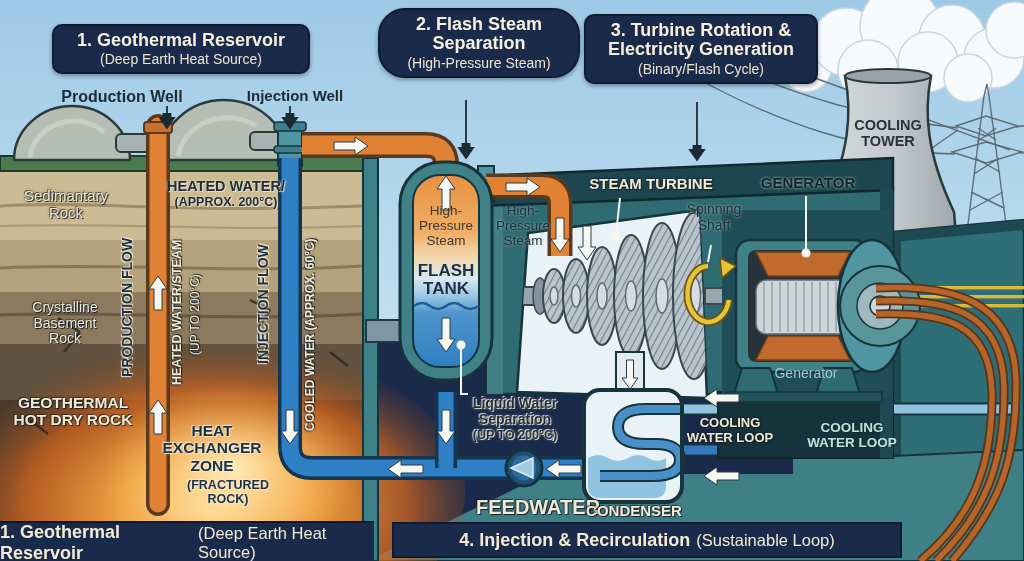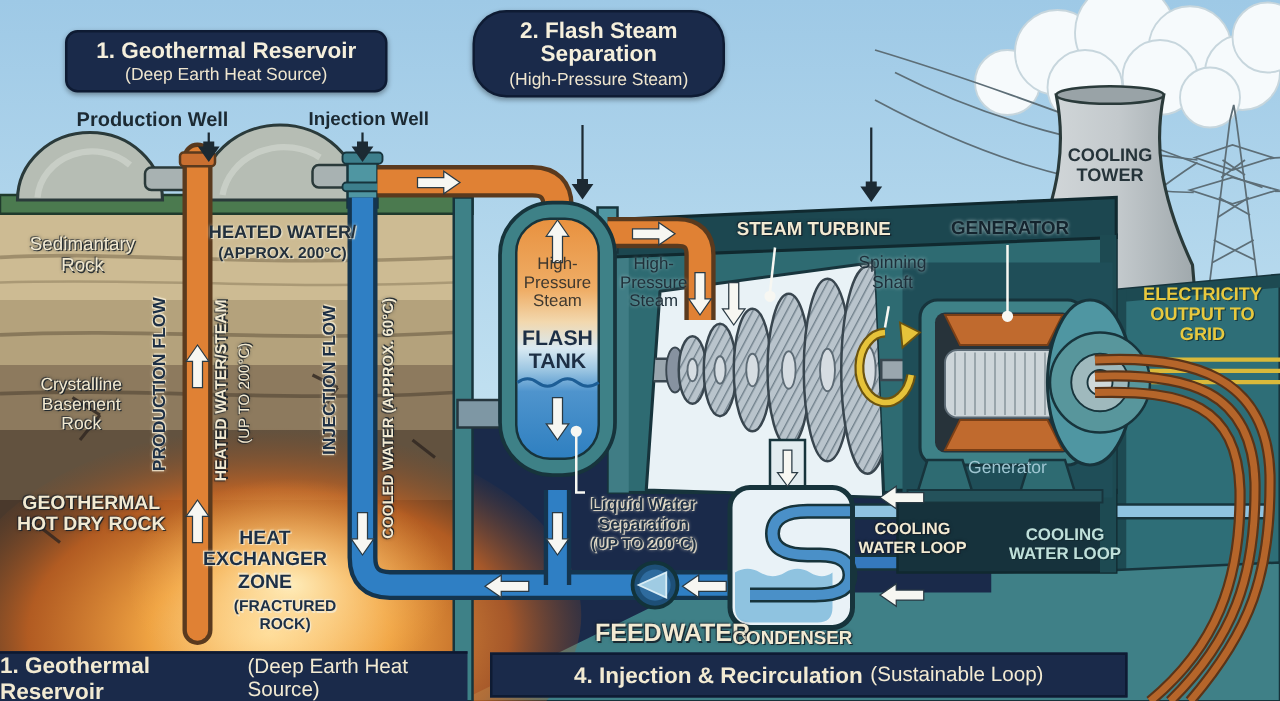--- a/index.html
+++ b/index.html
@@ -314,20 +314,25 @@
 
 <div class="bx" style="left:52px;top:24px;width:242px;">
   <div class="t">1. Geothermal Reservoir</div>
   <div class="s">(Deep Earth Heat Source)</div>
 </div>
 <div class="bx" style="left:378px;top:8px;width:186px;border-radius:27px;">
   <div class="t pre">2. Flash Steam
 Separation</div>
   <div class="s">(High-Pressure Steam)</div>
 </div>
+<div class="bx" style="left:584px;top:14px;width:218px;">
+  <div class="t pre">3. Turbine Rotation &amp;
+Electricity Generation</div>
+  <div class="s">(Binary/Flash Cycle)</div>
+</div>
 
 <div class="lbl plain" style="left:46px;top:88px;width:152px;font-size:16px;font-weight:600;">Production Well</div>
 <div class="lbl plain" style="left:240px;top:88px;width:110px;font-size:15px;font-weight:600;">Injection Well</div>
 
 <div class="lbl cream" style="left:16px;top:188px;width:100px;font-size:15px;">Sedimantary
 Rock</div>
 <div class="lbl cream" style="left:18px;top:300px;width:94px;font-size:14px;">Crystalline
 Basement
 Rock</div>
 <div class="lbl cream" style="left:6px;top:394px;width:134px;font-size:15.5px;font-weight:bold;">GEOTHERMAL
@@ -359,23 +364,20 @@
 <div class="lbl navytxt" style="left:458px;top:396px;width:114px;font-size:14px;font-weight:600;">Liquid Water
 Separation</div>
 <div class="lbl navytxt" style="left:458px;top:428px;width:114px;font-size:12.5px;font-weight:600;">(UP TO 200°C)</div>
 
 <div class="lbl cream" style="left:588px;top:176px;width:126px;font-size:15px;font-weight:bold;">STEAM TURBINE</div>
 <div class="lbl" style="left:676px;top:202px;width:76px;font-size:14px;color:#1e2f3a;text-shadow:0 0 3px rgba(220,235,235,.7);">Spinning
 Shaft</div>
 <div class="lbl" style="left:758px;top:175px;width:100px;font-size:15px;font-weight:bold;color:#14242e;text-shadow:0 0 3px rgba(220,235,235,.8);">GENERATOR</div>
 <div class="lbl" style="left:766px;top:366px;width:80px;font-size:14px;color:#9fc6d2;">Generator</div>
 
-<div class="lbl" style="left:906px;top:228px;width:112px;font-size:14.5px;font-weight:bold;color:#e8c93e;text-shadow:1px 1px 0 rgba(15,35,40,.7);">ELECTRICITY
-OUTPUT TO
-GRID</div>
 
 <div class="lbl cream" style="left:682px;top:416px;width:96px;font-size:13px;font-weight:bold;">COOLING
 WATER LOOP</div>
 <div class="lbl" style="left:798px;top:420px;width:108px;font-size:13.5px;font-weight:600;color:#bfe0da;text-shadow:1px 1px 0 rgba(15,35,40,.5);">COOLING
 WATER LOOP</div>
 
 <div class="lbl" style="left:844px;top:117px;width:88px;font-size:14.5px;font-weight:bold;color:#26343a;">COOLING
 TOWER</div>
 
 <div class="lbl cream" style="left:476px;top:496px;width:96px;font-size:20px;font-weight:600;">FEEDWATER</div>

